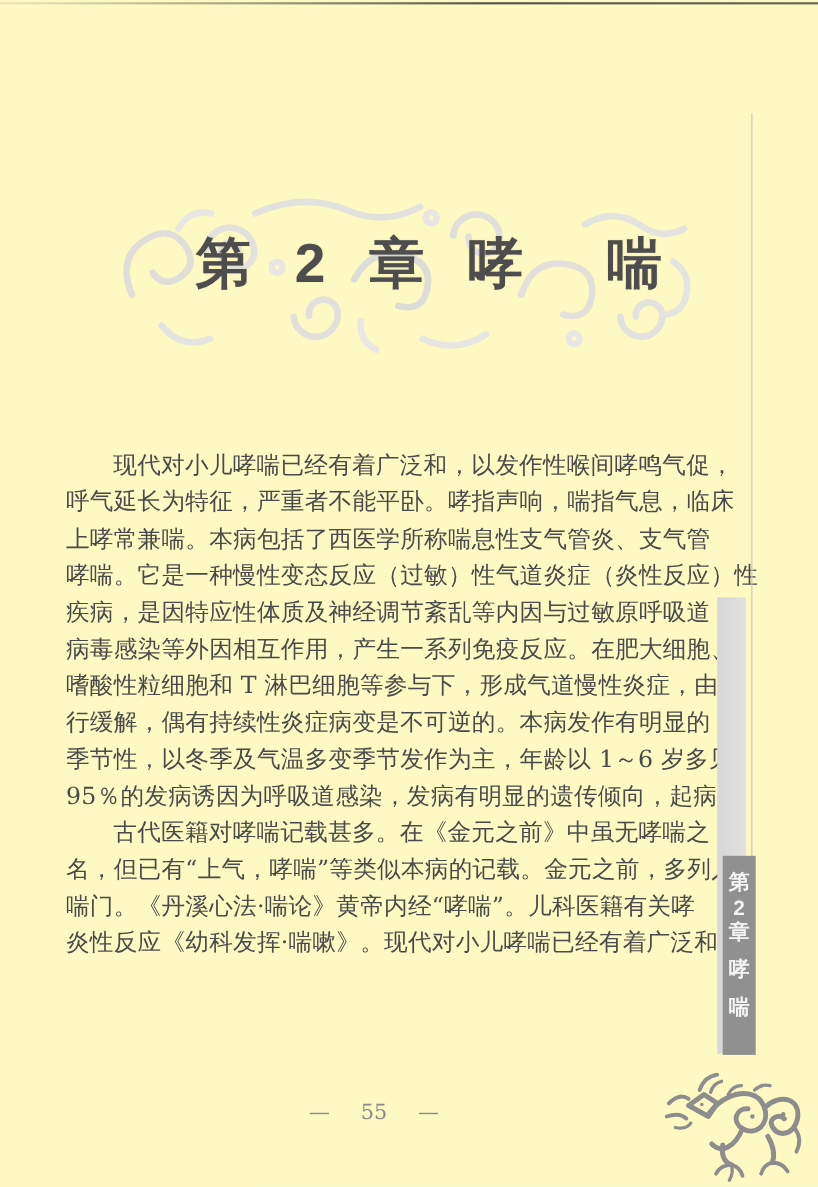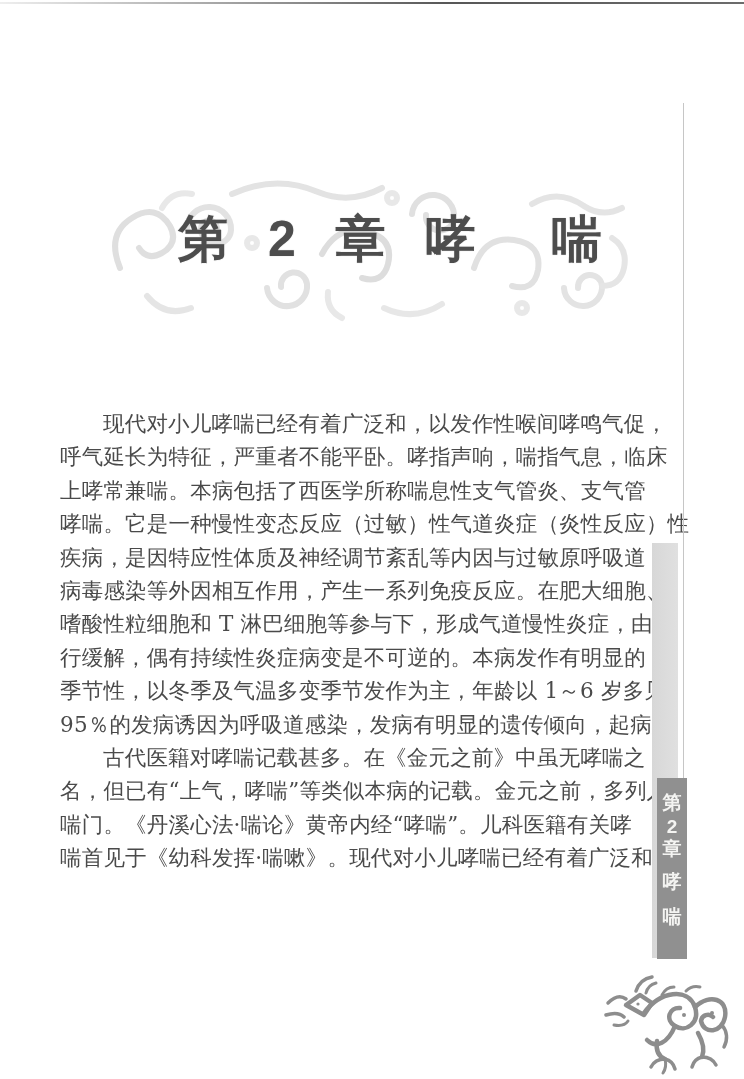--- a/index.html
+++ b/index.html
@@ -7,21 +7,21 @@
     --title-text:#4d4d4d;
     --tab-bg:#909090;
     --bar-bg:#dcdcdc;
     --ornament:#8d8d8d;
     --pattern:#dcdcdc;
   }
   html,body{margin:0;padding:0;background:#e9e9e9;}
   .page{
     position:relative;
     width:744px;height:1079px;
-    background:#ffffff;
+    background:#fef9c3;
     overflow:hidden;
     font-family:"Liberation Sans",sans-serif;
   }
   
   .top-edge{
     position:absolute;left:0;top:2px;width:744px;height:2px;
     background:linear-gradient(to right, rgba(45,45,45,0.08), rgba(45,45,45,0.55) 40%, rgba(45,45,45,0.8) 60%, rgba(45,45,45,0.7));
   }
   
   .header-band{
@@ -128,35 +128,38 @@
         <div class="line">病毒感染等外因相互作用，产生一系列免疫反应。在肥大细胞、</div>
         <div class="line">嗜酸性粒细胞和 T 淋巴细胞等参与下，形成气道慢性炎症，由</div>
         <div class="line">行缓解，偶有持续性炎症病变是不可逆的。本病发作有明显的</div>
         <div class="line">季节性，以冬季及气温多变季节发作为主，年龄以 1～6 岁多见。</div>
         <div class="line">95％的发病诱因为呼吸道感染，发病有明显的遗传倾向，起病愈</div>
       </div>
     <div class="para">
         <div class="line">古代医籍对哮喘记载甚多。在《金元之前》中虽无哮喘之</div>
         <div class="line">名，但已有“上气，哮喘”等类似本病的记载。金元之前，多列入</div>
         <div class="line">喘门。《丹溪心法·喘论》黄帝内经“哮喘”。儿科医籍有关哮</div>
-        <div class="line">喘首见于《幼科发挥·喘嗽》。现代对小儿哮喘已经有着广泛和</div>
+        <div class="line">炎性反应《幼科发挥·喘嗽》。现代对小儿哮喘已经有着广泛和</div>
       </div>
   </div>
 
   <div class="edge-line"></div>
   <div class="side-bar"></div>
 
   <div class="chapter-tab">
       <div class="tab-char">第</div>
       <div class="tab-char">2</div>
       <div class="tab-char">章</div>
       <div class="tab-char">哮</div>
       <div class="tab-char">喘</div>
     </div>
 
+  <div class="footer">
+    <span>—</span><span>55</span><span>—</span>
+  </div>
 
   <svg class="corner-dragon" viewBox="0 0 136 108" fill="none" stroke="#8d8d8d" stroke-width="4.5" stroke-linecap="round" stroke-linejoin="round">
 
     <path d="M6,34 q10,-10 18,-4" stroke-width="3.5"></path>
     <path d="M4,46 q12,-4 18,2" stroke-width="3.5"></path>
     <path d="M12,56 q10,2 14,-4" stroke-width="3"></path>
 
     <path d="M34,22 q4,-12 16,-14" stroke-width="3.5"></path>
     <path d="M44,24 q2,-8 10,-10" stroke-width="3"></path>
 

